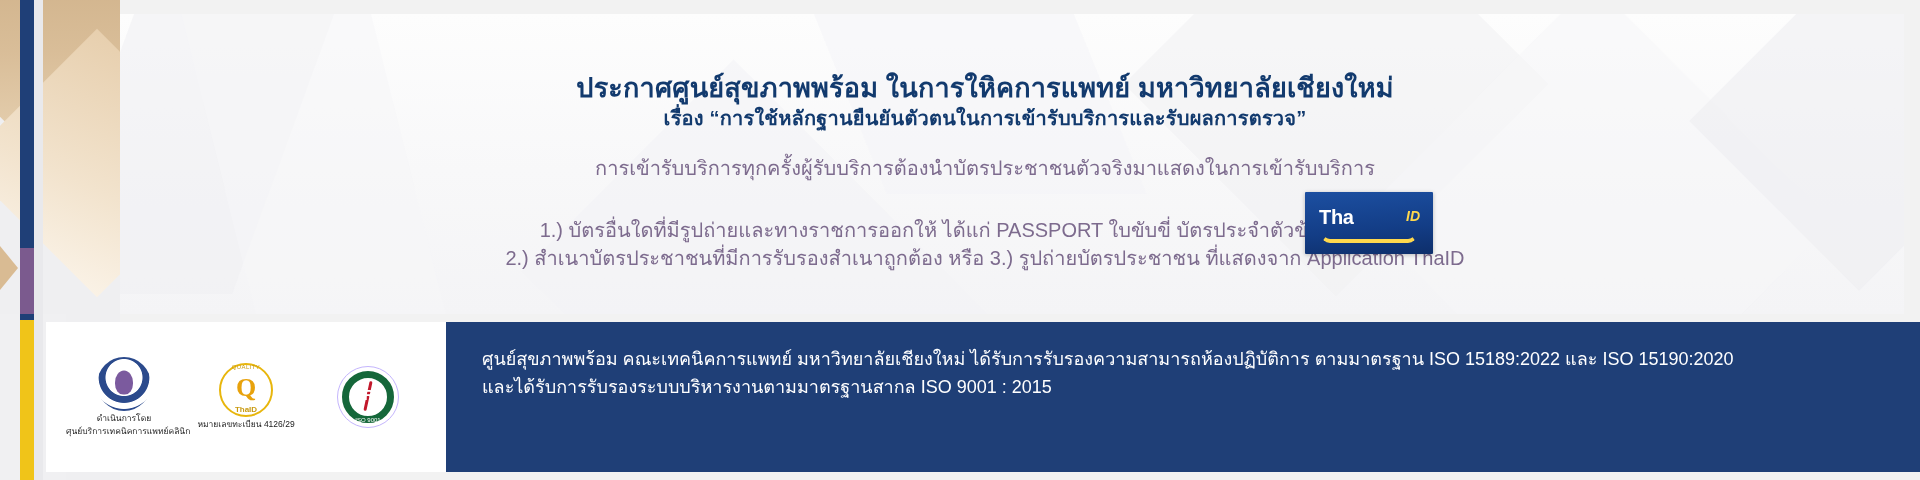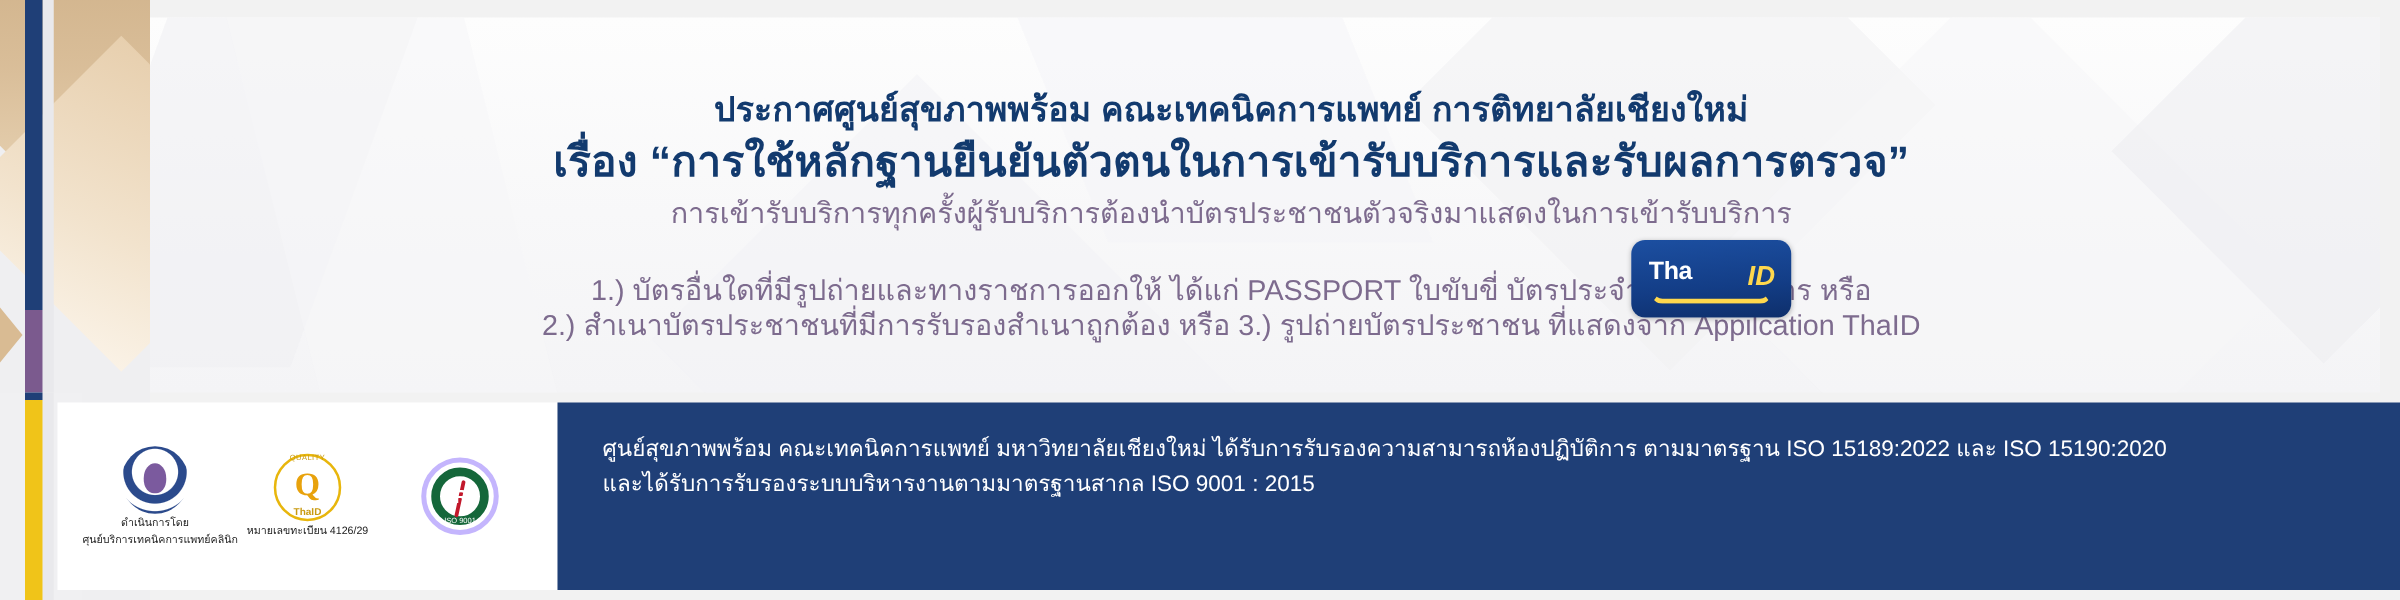--- a/index.html
+++ b/index.html
@@ -59,48 +59,48 @@
   .p6 { left:500px; top:150px; width:420px;height:300px; background:#f3f3f6; transform:rotate(45deg); }
   .p7 { left:1680px; top:-30px; width:240px;height:260px; background:#ededf1; transform:rotate(45deg); }
 
   .content { position:absolute; inset:0; z-index:4; }
 
   .title-line {
     text-align:center; color:#123a6e; font-weight:bold; letter-spacing:.2px;
     white-space:nowrap;
   }
   #t1 { position:absolute; left:0; right:0; top:52px; font-size:27px; }
-  #t2 { position:absolute; left:0; right:0; top:88px; font-size:34px; }
+  #t2 { position:absolute; left:0; right:0; top:88px; font-size:20px; }
 
   .body-line {
     position:absolute; left:0; right:0; text-align:center;
-    color:#7d6b8e; font-size:23px; white-space:nowrap;
+    color:#7d6b8e; font-size:20px; white-space:nowrap;
   }
   #b1 { top:138px; }
   #b2 { top:172px; }
   #b3 { top:200px; }
   #b4 { top:228px; }
   #b5 { top:256px; color:#e11b1b; font-weight:bold; }
 
   
   .thaid {
     position:absolute; left:1305px; top:192px; width:128px; height:62px;
     background:linear-gradient(175deg,#1c4fa1 0%, #133d86 60%, #0e2f6b 100%);
-    border-radius:11px; z-index:6;
+    border-radius:1px; z-index:6;
     box-shadow:0 1px 4px rgba(0,0,0,.25);
     display:flex; align-items:center; justify-content:center;
   }
   .thaid-inner { position:relative; width:100%; height:100%; }
   .thaid-word {
     position:absolute; left:14px; top:14px;
     color:#ffffff; font-size:20px; font-weight:bold; letter-spacing:-.3px;
   }
   .thaid-id {
     position:absolute; right:13px; top:16px;
-    color:#ffd84d; font-size:22px; font-weight:bold; font-style:italic;
+    color:#ffd84d; font-size:14px; font-weight:bold; font-style:italic;
   }
   .thaid-swoosh {
     position:absolute; left:16px; bottom:11px; width:96px; height:9px;
     border-radius:0 0 50px 50px;
     border-bottom:4px solid #ffd84d;
     border-left:3px solid transparent; border-right:3px solid transparent;
   }
 
   
   .footer { position:absolute; left:0; top:314px; width:1920px; height:166px; z-index:7; }
@@ -124,21 +124,21 @@
     transform:translate(-50%,-56%); background:#7b5a9e; border-radius:50% 50% 45% 45%; }
 
   .seal2 { width:54px; height:54px; border-radius:50%;
     background:#ffffff; border:2px solid #e8b60c; }
   .seal2::after{ content:"Q"; position:absolute; left:0; right:0; top:8px;
     font-size:26px; font-weight:bold; color:#e8a20c; font-family:"Liberation Serif", serif;}
   .seal2-top { position:absolute; left:0; right:0; top:-1px; font-size:6px; color:#c99a10; letter-spacing:.4px;}
   .seal2-bot { position:absolute; left:0; right:0; bottom:1px; font-size:8px; color:#c99a10; font-weight:bold;}
 
   .seal3 { width:62px; height:62px; border-radius:50%;
-    background:#ffffff; border:4px solid #c4b5fd; }
+    background:#ffffff; border:1px solid #c4b5fd; }
   .seal3::before{ content:""; position:absolute; left:4px; top:4px; right:4px; bottom:4px;
     border-radius:50%; border:7px solid #15673a; }
   .seal3-urs { position:absolute; left:0; right:0; top:19px; font-size:15px; font-weight:bold;
     color:#ffffff; letter-spacing:-1px; }
   .seal3-iso { position:absolute; left:0; right:0; bottom:4px; font-size:6px; color:#ffffff; }
   .seal3-red { position:absolute; left:50%; top:14px; width:3px; height:30px; background:#c2182b;
     transform:translateX(-50%) rotate(12deg); border-radius:2px; }
 
   .footer-band {
     position:absolute; left:446px; top:8px; width:1474px; height:150px;
@@ -167,21 +167,21 @@
   <div class="card">
     <div class="card-poly p1"></div>
     <div class="card-poly p2"></div>
     <div class="card-poly p5"></div>
     <div class="card-poly p3"></div>
     <div class="card-poly p4"></div>
     <div class="card-poly p6"></div>
     <div class="card-poly p7"></div>
 
     <div class="content">
-      <div class="title-line" id="t1">ประกาศศูนย์สุขภาพพร้อม คณะเทคนิคการแพทย์ การติทยาลัยเชียงใหม่</div>
+      <div class="title-line" id="t1">ประกาศศูนย์สุขภาพพร้อม ในการใหิคการแพทย์ มหาวิทยาลัยเชียงใหม่</div>
       <div class="title-line" id="t2">เรื่อง “การใช้หลักฐานยืนยันตัวตนในการเข้ารับบริการและรับผลการตรวจ”</div>
 
       <div class="body-line" id="b1">การเข้ารับบริการทุกครั้งผู้รับบริการต้องนำบัตรประชาชนตัวจริงมาแสดงในการเข้ารับบริการ</div>
       <div class="body-line" id="b3">1.)  บัตรอื่นใดที่มีรูปถ่ายและทางราชการออกให้ ได้แก่ PASSPORT ใบขับขี่ บัตรประจำตัวข้าราชการ หรือ</div>
       <div class="body-line" id="b4">2.)  สำเนาบัตรประชาชนที่มีการรับรองสำเนาถูกต้อง   หรือ   3.) รูปถ่ายบัตรประชาชน ที่แสดงจาก Appilcation ThaID</div>
     </div>
   </div>
 
   <div class="thaid">
     <div class="thaid-inner">

